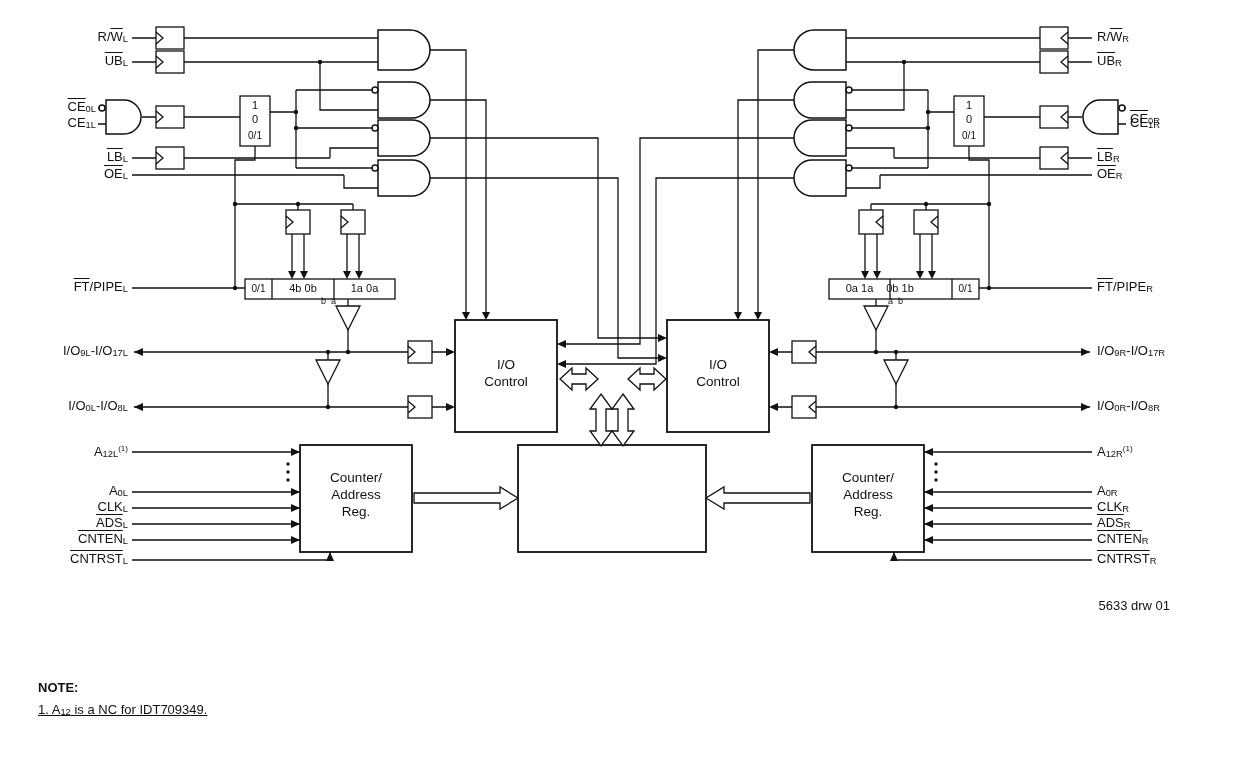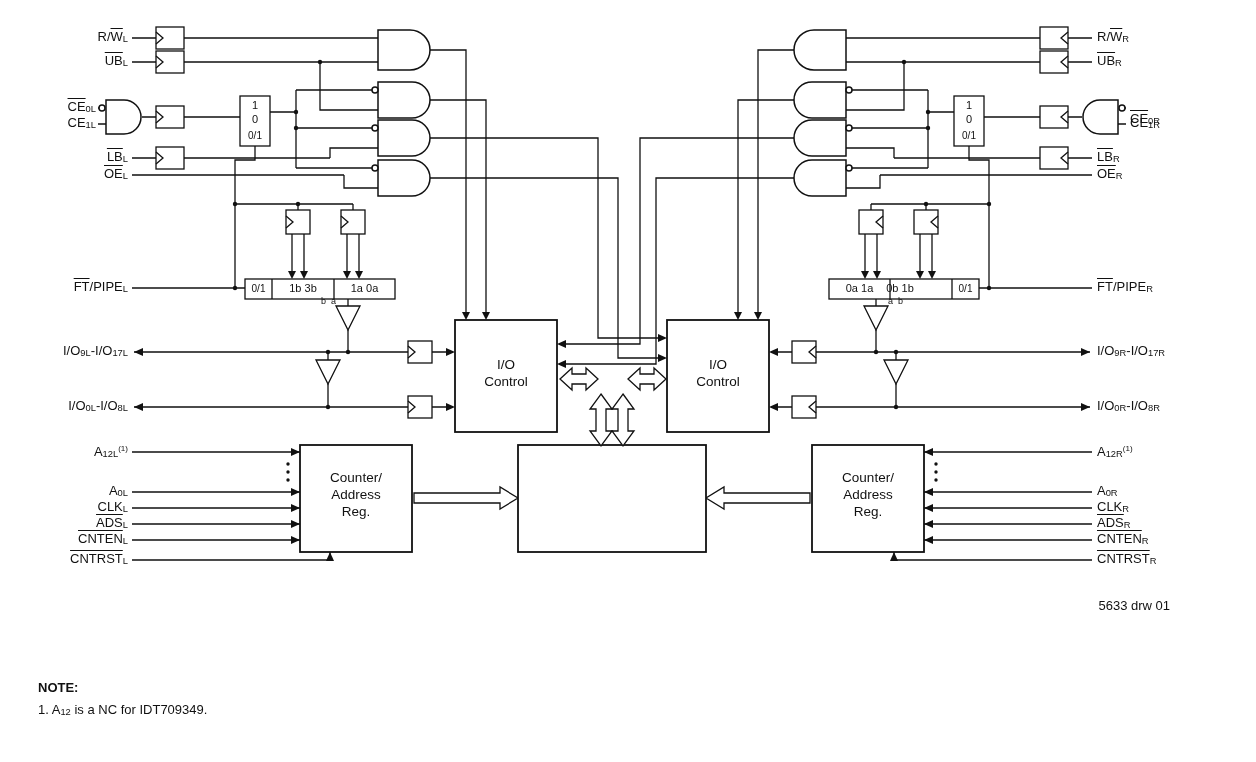--- a/index.html
+++ b/index.html
@@ -8,21 +8,21 @@
   svg{position:absolute;left:0;top:0;}
   .lbl{position:absolute;font-size:13px;line-height:16px;white-space:nowrap;color:#111;}
   .r{text-align:right;}
   .blk{position:absolute;font-size:13.5px;line-height:17px;text-align:center;
        white-space:pre-line;color:#111;}
   .cell{position:absolute;font-size:11px;line-height:14px;text-align:center;color:#111;}
   .cell.small{font-size:10px;}
   .tiny{position:absolute;font-size:9px;line-height:10px;color:#111;}
   .foot{position:absolute;font-size:13px;color:#111;}
   .note-h{position:absolute;font-size:13px;font-weight:bold;color:#111;}
-  .note-t{position:absolute;font-size:13px;color:#111;}
+  .note-t{position:absolute;font-size:13px;color:#111;text-decoration:underline;}
   .ov{text-decoration:overline;}
   .sb{font-size:.72em;vertical-align:-1px;}
   .sp{font-size:.62em;vertical-align:.6em;}
 </style>
 </head>
 <body>
 
 <div class="stage">
 
   <svg width="1256" height="762" viewBox="0 0 1256 762" xmlns="http://www.w3.org/2000/svg" xmlns:xlink="http://www.w3.org/1999/xlink">
@@ -216,21 +216,21 @@
 Reg.</div>
 
   <div class="cell" style="left:240px;top:98px;width:30px">1</div>
   <div class="cell" style="left:240px;top:112px;width:30px">0</div>
   <div class="cell small" style="left:240px;top:129px;width:30px">0/1</div>
   <div class="cell" style="left:954px;top:98px;width:30px">1</div>
   <div class="cell" style="left:954px;top:112px;width:30px">0</div>
   <div class="cell small" style="left:954px;top:129px;width:30px">0/1</div>
 
   <div class="cell small" style="left:245px;top:282px;width:27px">0/1</div>
-  <div class="cell" style="left:272px;top:281px;width:62px">1b 3b</div>
+  <div class="cell" style="left:272px;top:281px;width:62px">4b 0b</div>
   <div class="cell" style="left:334px;top:281px;width:61px">1a 0a</div>
   <div class="tiny" style="left:321px;top:296px">b</div>
   <div class="tiny" style="left:331px;top:296px">a</div>
   <div class="cell" style="left:829px;top:281px;width:61px">0a 1a</div>
   <div class="cell" style="left:869px;top:281px;width:62px">0b 1b</div>
   <div class="cell small" style="left:952px;top:282px;width:27px">0/1</div>
   <div class="tiny" style="left:888px;top:296px">a</div>
   <div class="tiny" style="left:898px;top:296px">b</div>
 
   <div class="foot r" style="left:1055px;top:598px;width:115px;text-align:right">5633 drw 01</div>

